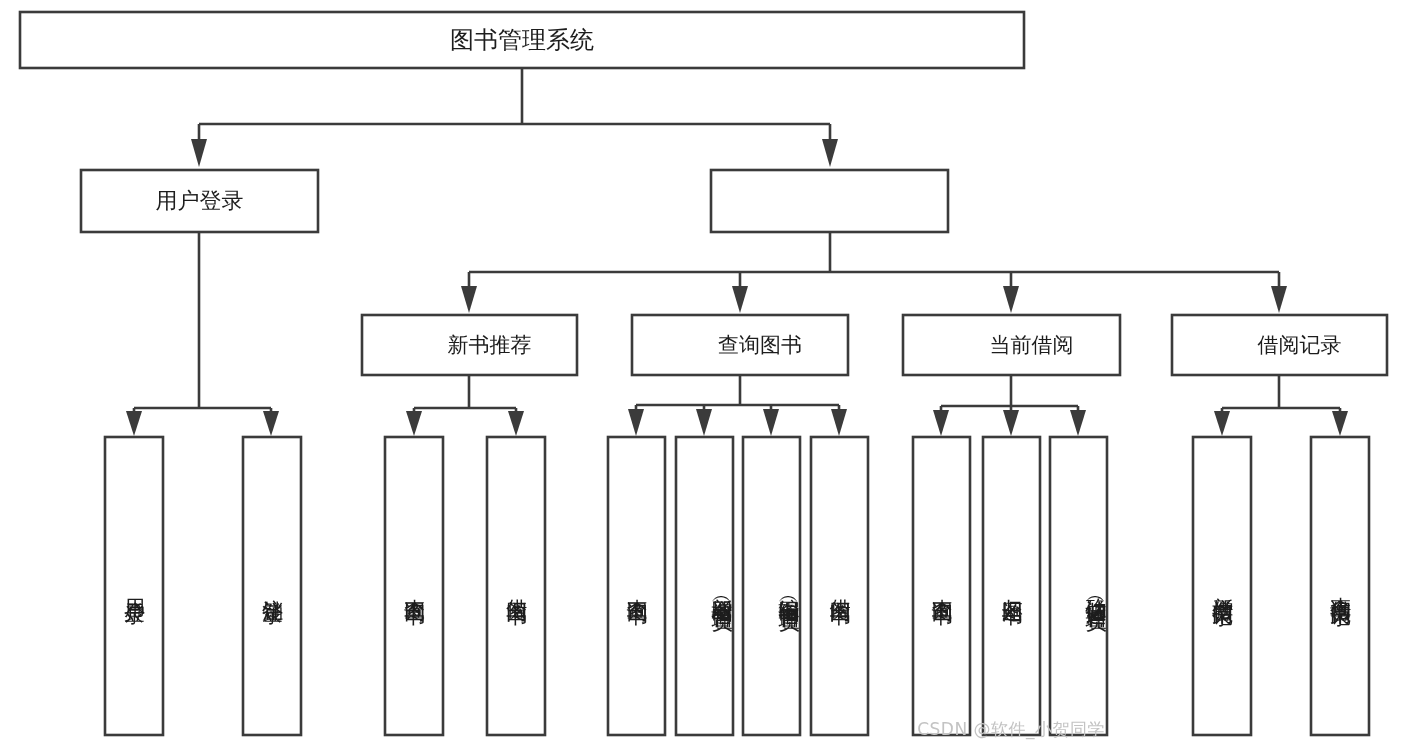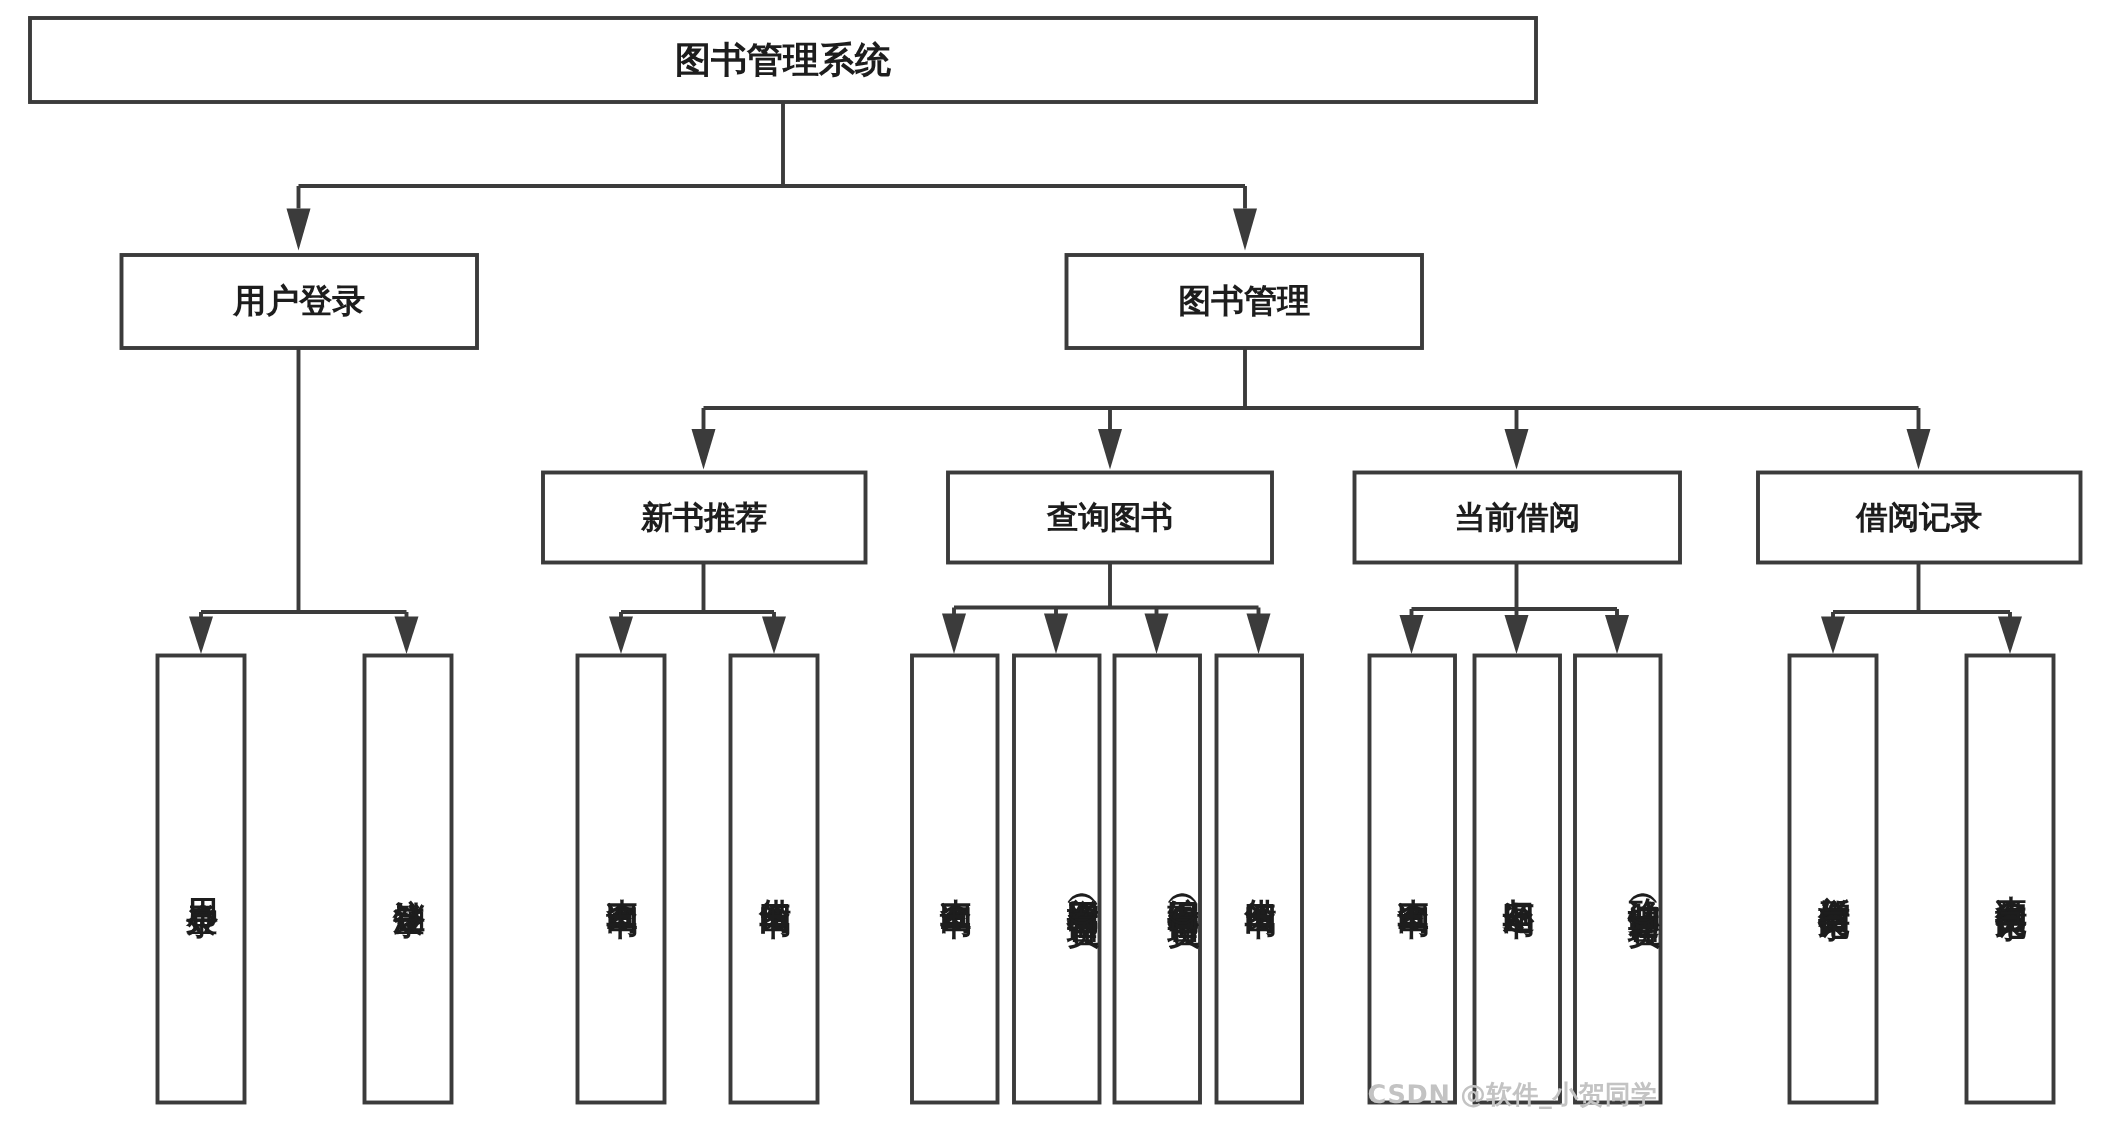--- a/index.html
+++ b/index.html
@@ -12,21 +12,20 @@
     width: 1405px;
     height: 747px;
     font-family: "DejaVu Sans", "Liberation Sans", sans-serif;
     overflow: hidden;
   }
   #diagram-root {
     position: relative;
     width: 1117px;
     height: 747px;
     background: #ffffff;
-    font-weight: bold;
   }
   svg.flow {
     position: absolute;
     left: 0;
     top: 0;
     width: 1405px;
     height: 747px;
     display: block;
   }
   .node-rect {
@@ -50,21 +49,21 @@
     display: flex;
     align-items: center;
     justify-content: center;
     color: #1d1d1d;
     font-family: "DejaVu Sans", "Liberation Sans", sans-serif;
     white-space: nowrap;
     pointer-events: none;
   }
   .label-root   { font-size: 24px; }
   .label-level1 { font-size: 22px; }
-  .label-level2 { font-size: 21px; }
+  .label-level2 { font-size: 21px; margin-left: 20px; }
   
   .node-label-v {
     position: absolute;
     display: flex;
     align-items: center;
     justify-content: center;
     color: #1d1d1d;
     font-family: "DejaVu Sans", "Liberation Sans", sans-serif;
     writing-mode: vertical-rl;
     text-orientation: upright;
@@ -194,21 +193,20 @@
     <rect class="node-rect" x="983" y="437" width="57" height="298"></rect>
     <rect class="node-rect" x="1050" y="437" width="57" height="298"></rect>
 
     <rect class="node-rect" x="1193" y="437" width="58" height="298"></rect>
     <rect class="node-rect" x="1311" y="437" width="58" height="298"></rect>
   </svg>
 
   <div class="node-label-h label-root" style="left:20px; top:12px; width:1004px; height:56px;">图书管理系统</div>
 
   <div class="node-label-h label-level1" style="left:81px; top:170px; width:237px; height:62px;">用户登录</div>
-  <div class="node-label-h label-level1" style="left:711px; top:170px; width:237px; height:62px;">图书管理</div>
 
   <div class="node-label-h label-level2" style="left:362px; top:315px; width:215px; height:60px;">新书推荐</div>
   <div class="node-label-h label-level2" style="left:632px; top:315px; width:216px; height:60px;">查询图书</div>
   <div class="node-label-h label-level2" style="left:1172px; top:315px; width:215px; height:60px;">借阅记录</div>
   <div class="node-label-h label-level2" style="left:903px; top:315px; width:217px; height:60px;">当前借阅</div>
 
   <div class="node-label-v" style="left:105px; top:437px; width:58px; height:298px;">用户登录</div>
   <div class="node-label-v" style="left:243px; top:437px; width:58px; height:298px;">注销登录</div>
 
   <div class="node-label-v" style="left:385px; top:437px; width:58px; height:298px;">查询图书</div>

